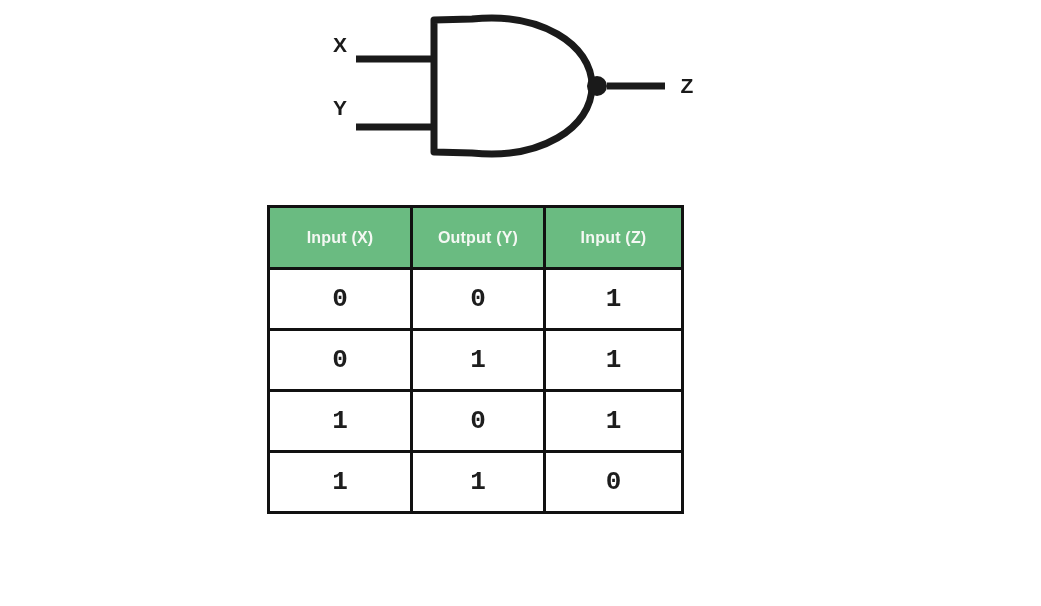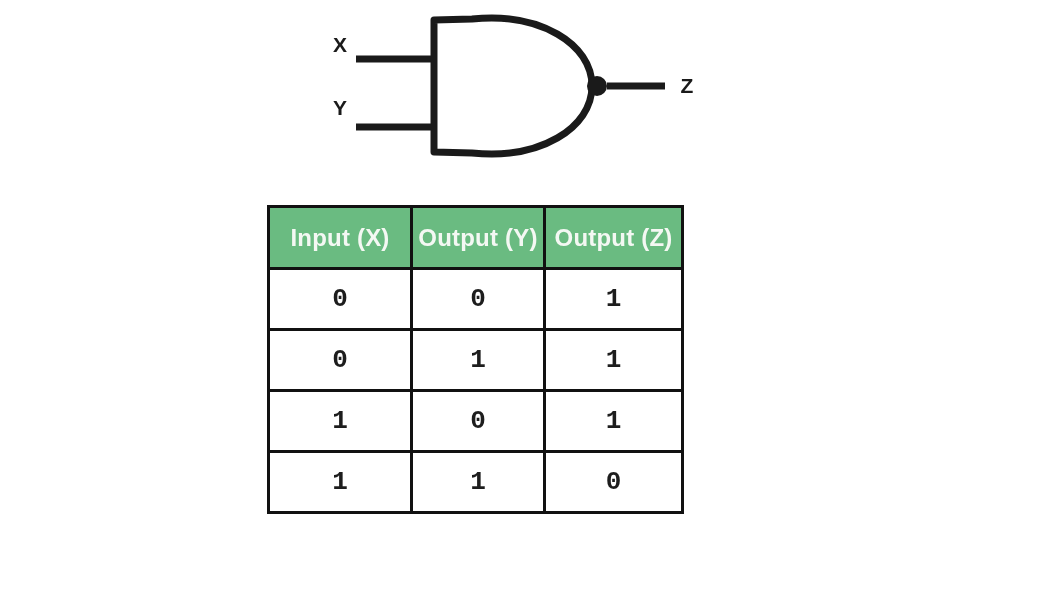--- a/index.html
+++ b/index.html
@@ -46,21 +46,21 @@
   .truth-table th, .truth-table td{
     border:3px solid var(--border);
     text-align:center;
     vertical-align:middle;
     overflow:hidden;
   }
   .truth-table th{
     background:var(--header-bg);
     color:var(--header-text);
     font-family:"Liberation Sans", sans-serif;
-    font-size:24px;
+    font-size:16px;
     font-weight:700;
     height:62px;
     letter-spacing:0.2px;
   }
   .truth-table td{
     background:#ffffff;
     color:var(--cell-text);
     font-family:"Liberation Mono", monospace;
     font-size:26px;
     font-weight:700;
@@ -91,21 +91,21 @@
   <table class="truth-table">
     <colgroup>
       <col style="width:143px">
       <col style="width:133px">
       <col style="width:138px">
     </colgroup>
     <thead>
       <tr>
         <th>Input (X)</th>
         <th>Output (Y)</th>
-        <th>Output (Z)</th>
+        <th>Input (Z)</th>
       </tr>
     </thead>
     <tbody>
       <tr>
         <td>0</td>
         <td>0</td>
         <td>1</td>
       </tr>
       <tr>
         <td>0</td>

